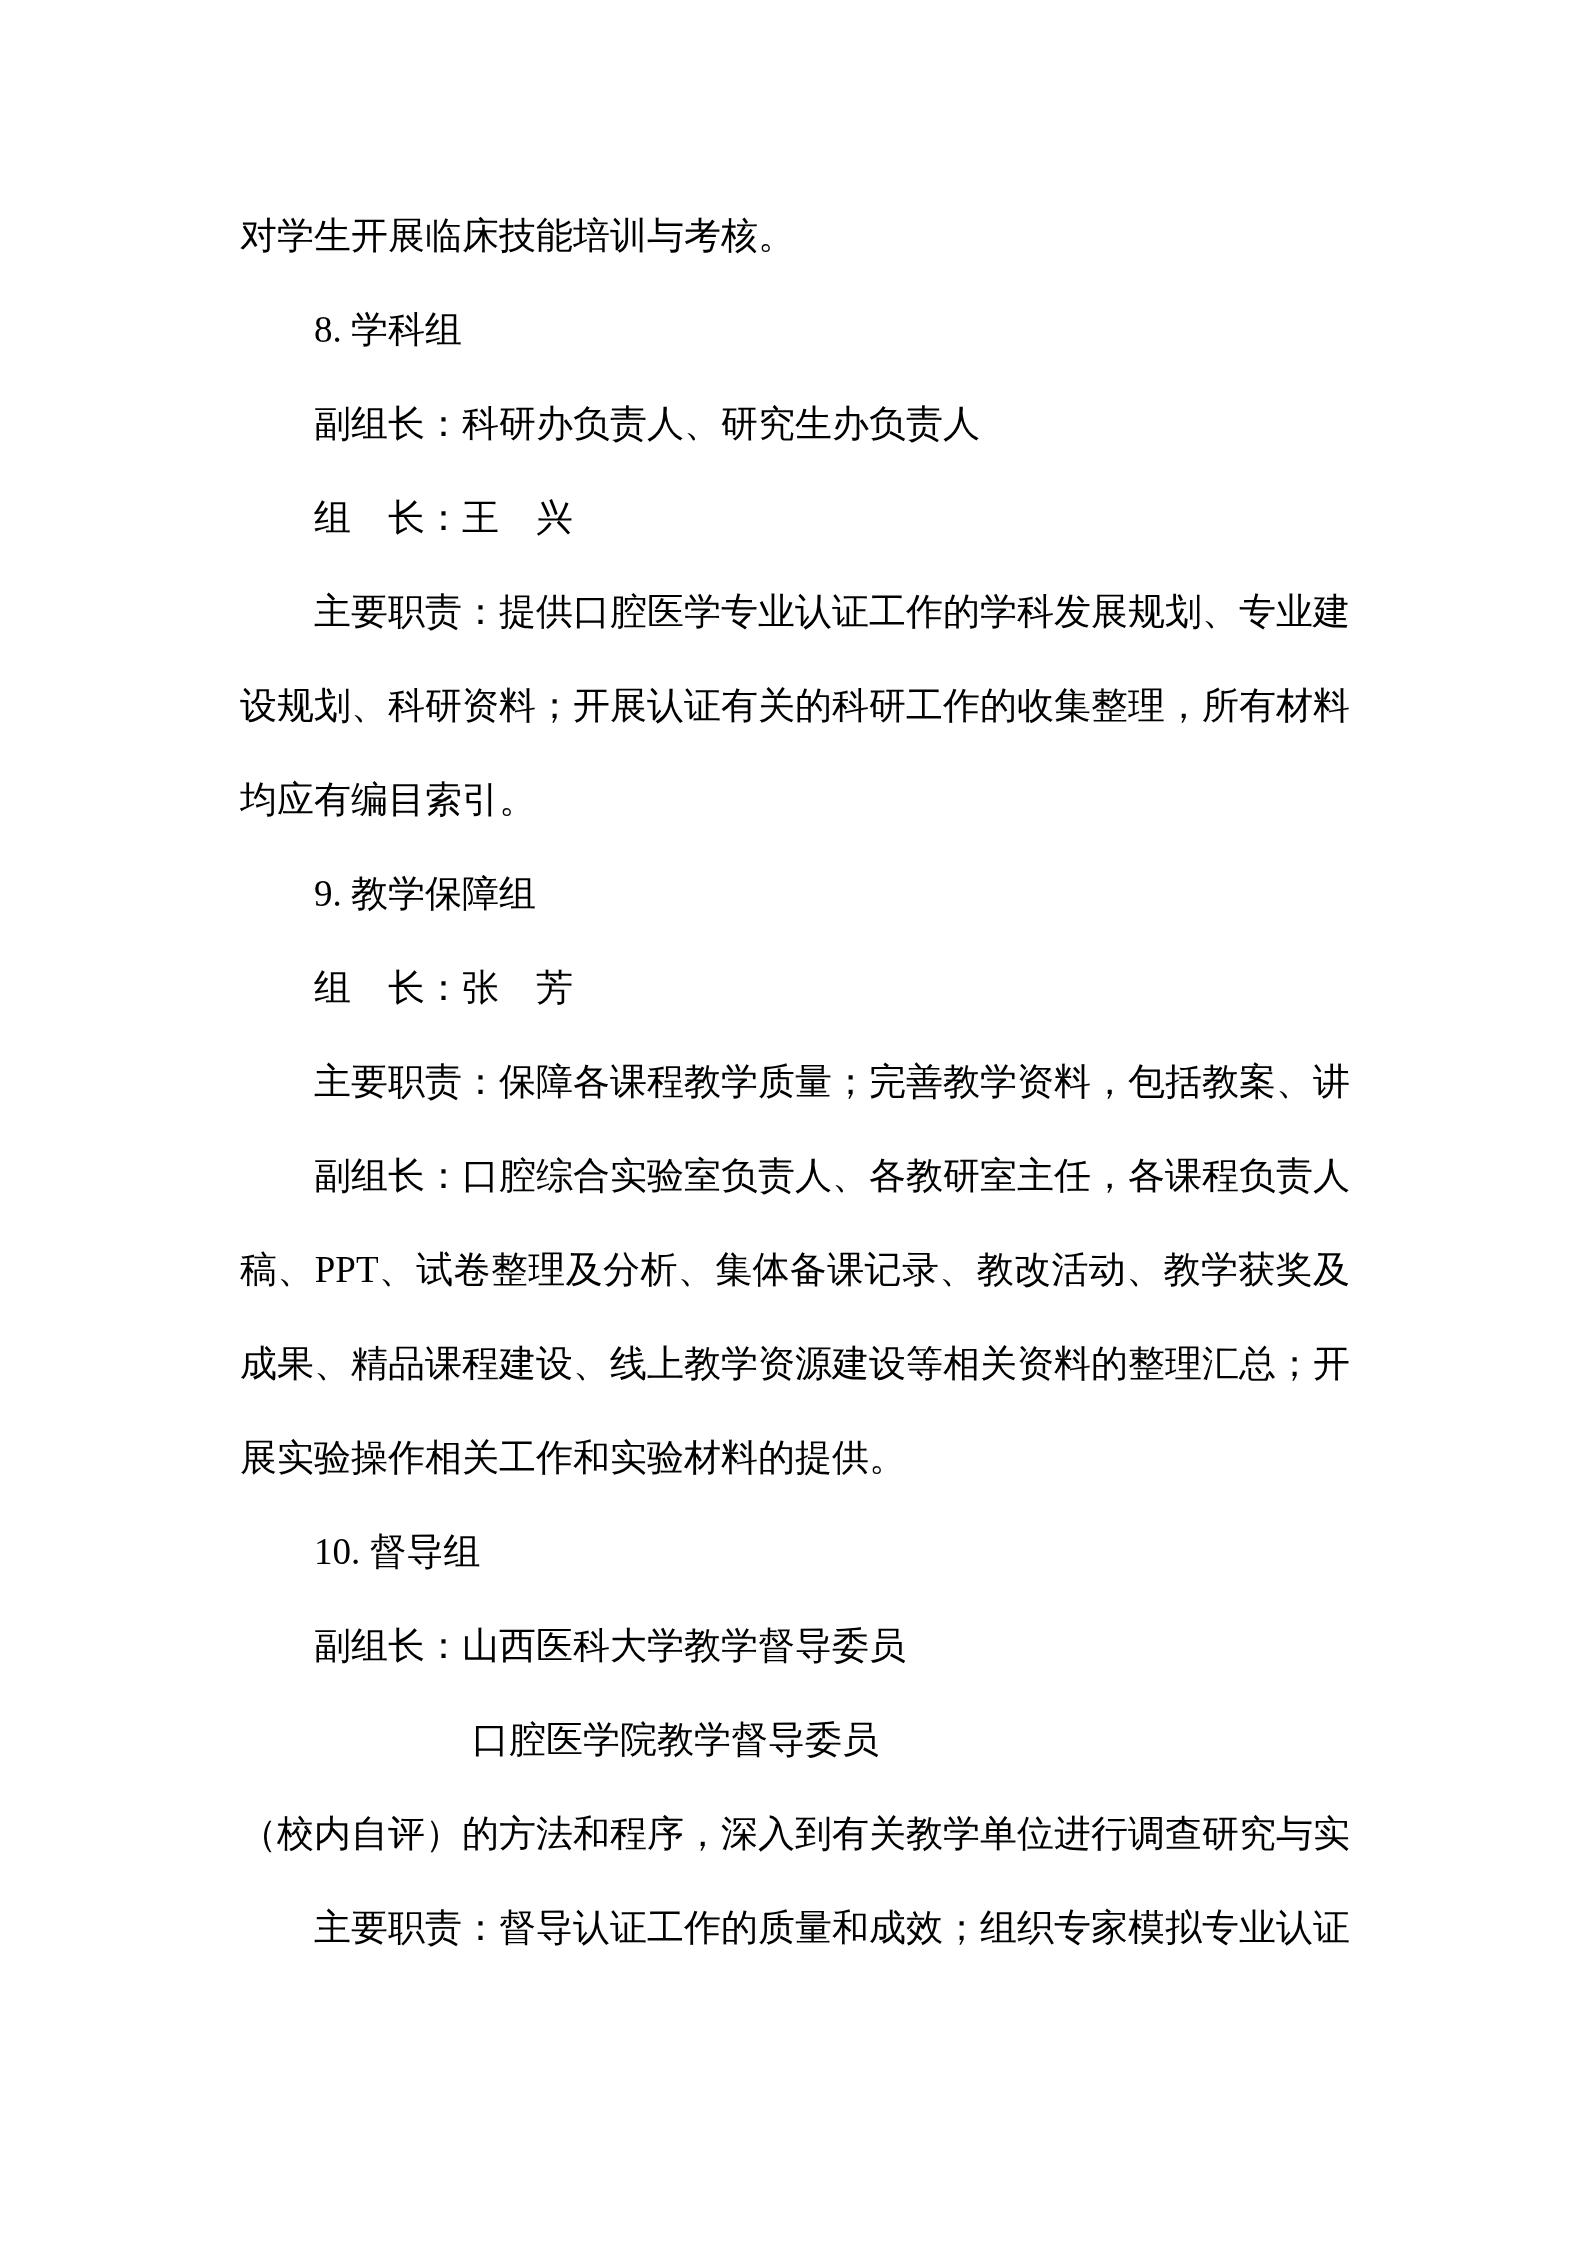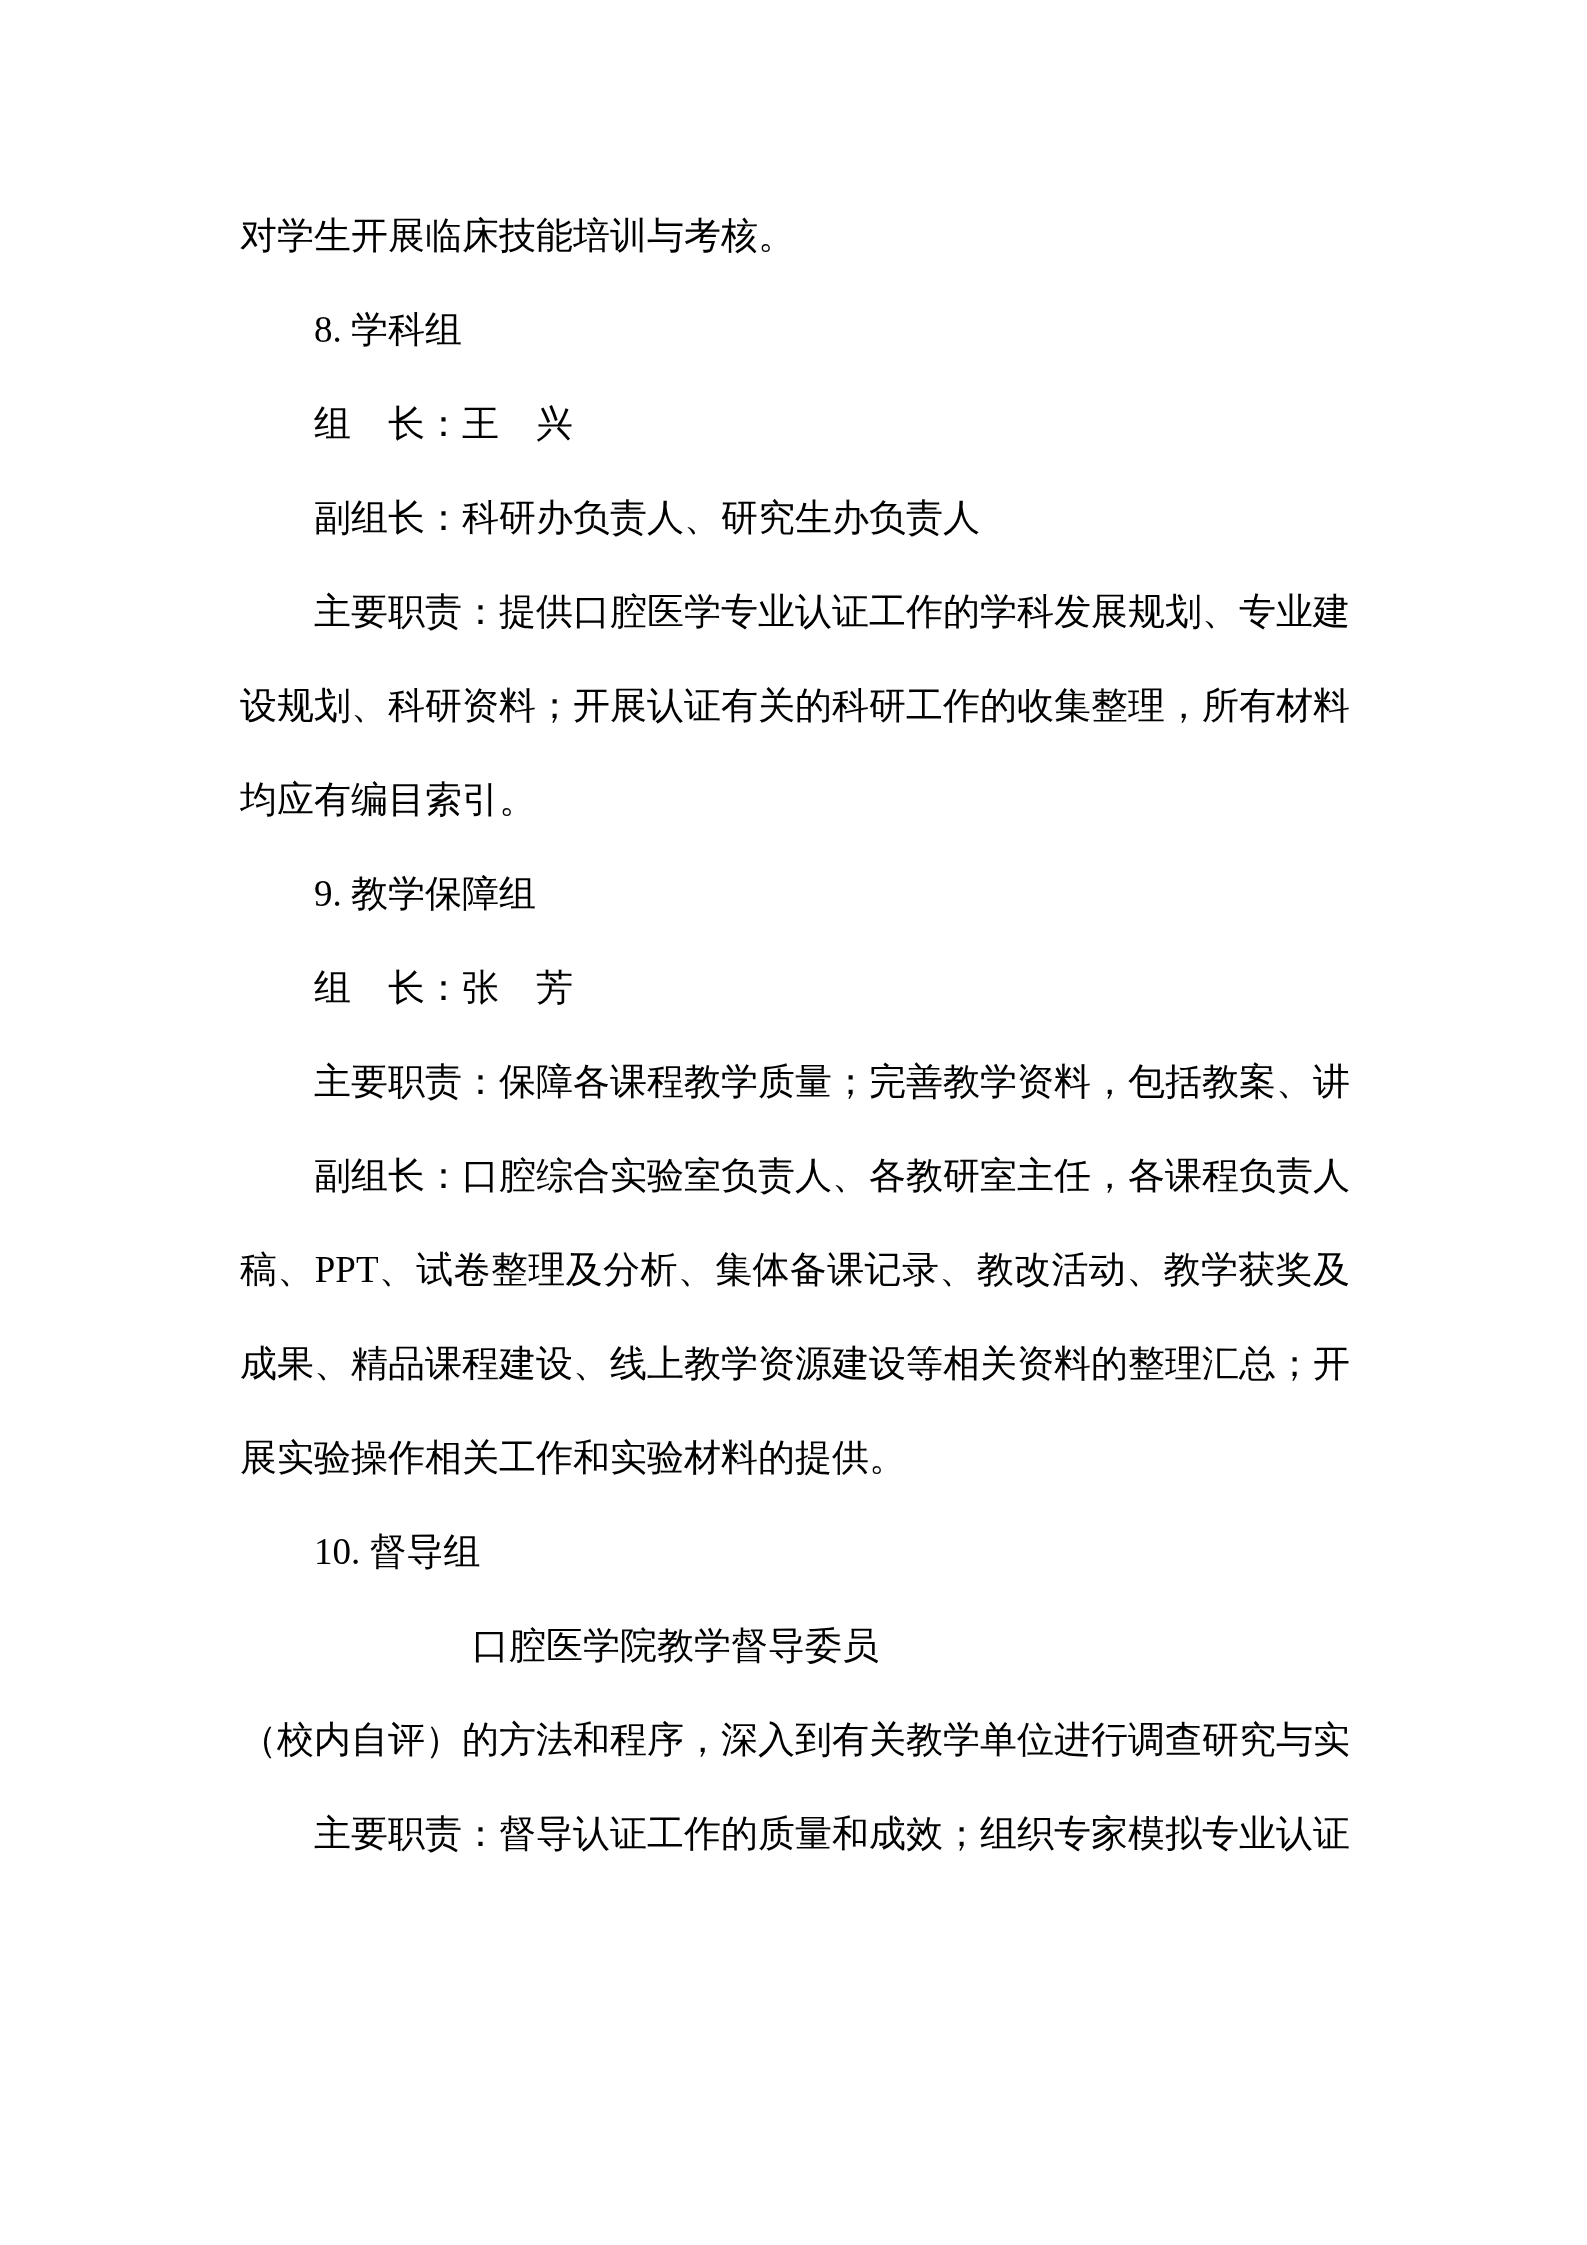--- a/index.html
+++ b/index.html
@@ -42,30 +42,31 @@
     text-align-last: justify;
   }
 </style>
 </head>
 <body>
 
 <div class="page" style="background: rgb(255, 255, 255); color: rgb(0, 0, 0);">
   <div class="text-block">
       <div class="line">对学生开展临床技能培训与考核。</div>
       <div class="line indent-para">8. 学科组</div>
+      <div class="line indent-para">副组长：科研办负责人、研究生办负责人</div>
       <div class="line indent-para">组　长：王　兴</div>
-      <div class="line indent-para">副组长：科研办负责人、研究生办负责人</div>
       <div class="line indent-para fill">主要职责：提供口腔医学专业认证工作的学科发展规划、专业建</div>
       <div class="line fill">设规划、科研资料；开展认证有关的科研工作的收集整理，所有材料</div>
       <div class="line">均应有编目索引。</div>
       <div class="line indent-para">9. 教学保障组</div>
       <div class="line indent-para">组　长：张　芳</div>
       <div class="line indent-para fill">主要职责：保障各课程教学质量；完善教学资料，包括教案、讲</div>
       <div class="line indent-para">副组长：口腔综合实验室负责人、各教研室主任，各课程负责人</div>
       <div class="line fill">稿、PPT、试卷整理及分析、集体备课记录、教改活动、教学获奖及</div>
       <div class="line fill">成果、精品课程建设、线上教学资源建设等相关资料的整理汇总；开</div>
       <div class="line">展实验操作相关工作和实验材料的提供。</div>
       <div class="line indent-para">10. 督导组</div>
+      <div class="line indent-para">副组长：山西医科大学教学督导委员</div>
       <div class="line indent-deep">口腔医学院教学督导委员</div>
       <div class="line fill">（校内自评）的方法和程序，深入到有关教学单位进行调查研究与实</div>
       <div class="line indent-para fill">主要职责：督导认证工作的质量和成效；组织专家模拟专业认证</div>
     </div>
 </div>
 
 </body></html>

